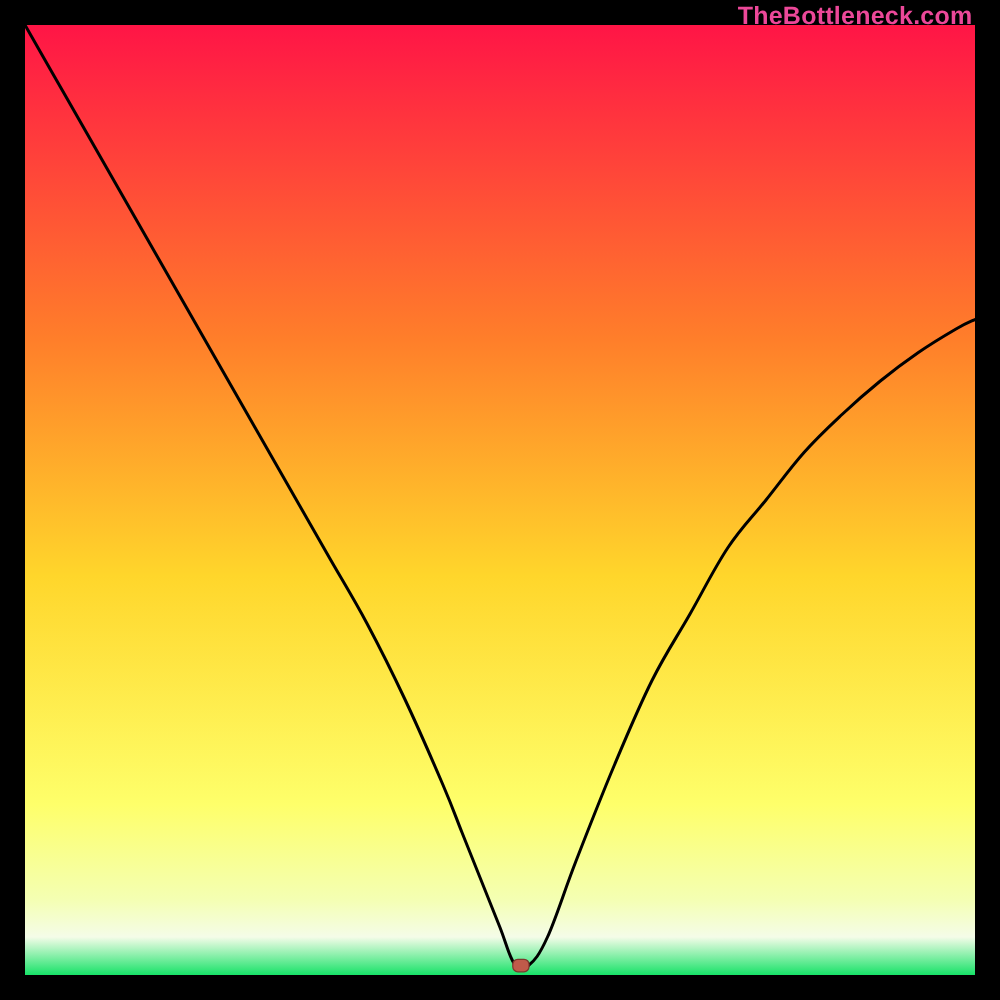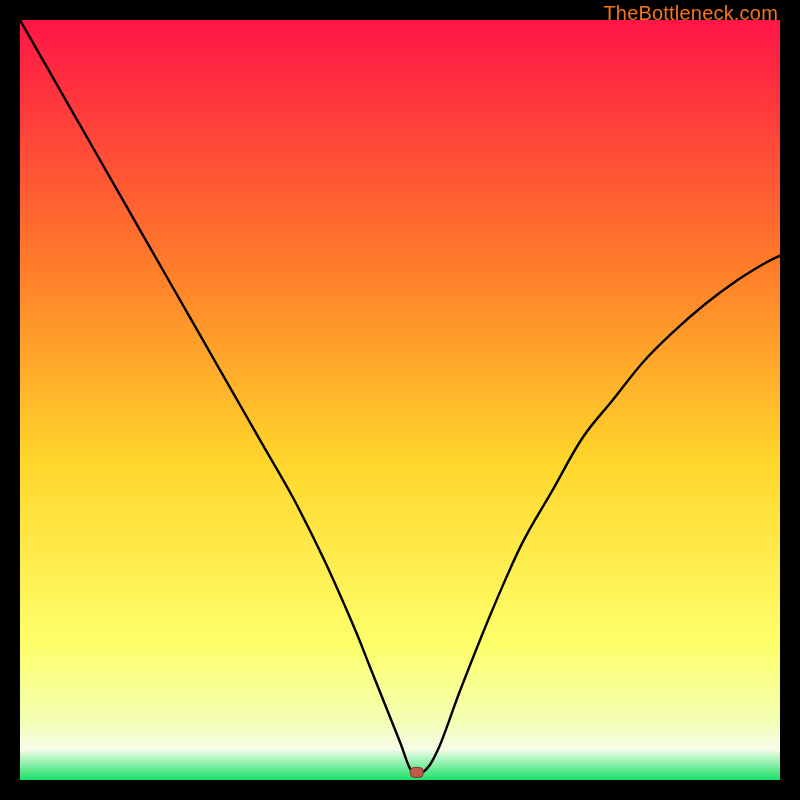--- a/index.html
+++ b/index.html
@@ -22,23 +22,23 @@
     left: 20px;
     top: 20px;
     width: 760px;
     height: 760px;
     overflow: hidden;
   }
   .watermark {
     position: absolute;
     top: 2px;
     right: 22px;
-    color: #f97316;
+    color: #ec4899;
     font-size: 20px;
-    font-weight: 400;
+    font-weight: 700;
     letter-spacing: 0.2px;
     user-select: none;
   }
   svg { display: block; }
 </style>
 </head>
 <body>
 
 <div class="frame">
 

